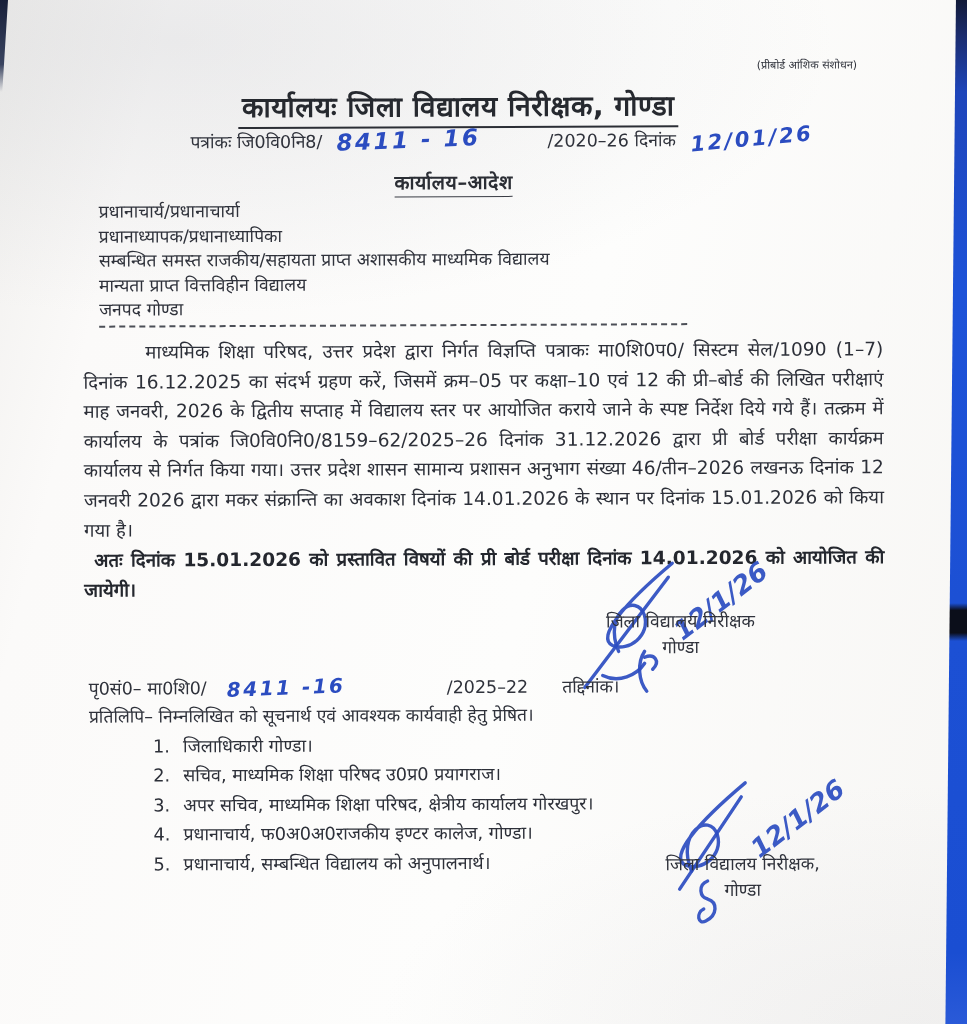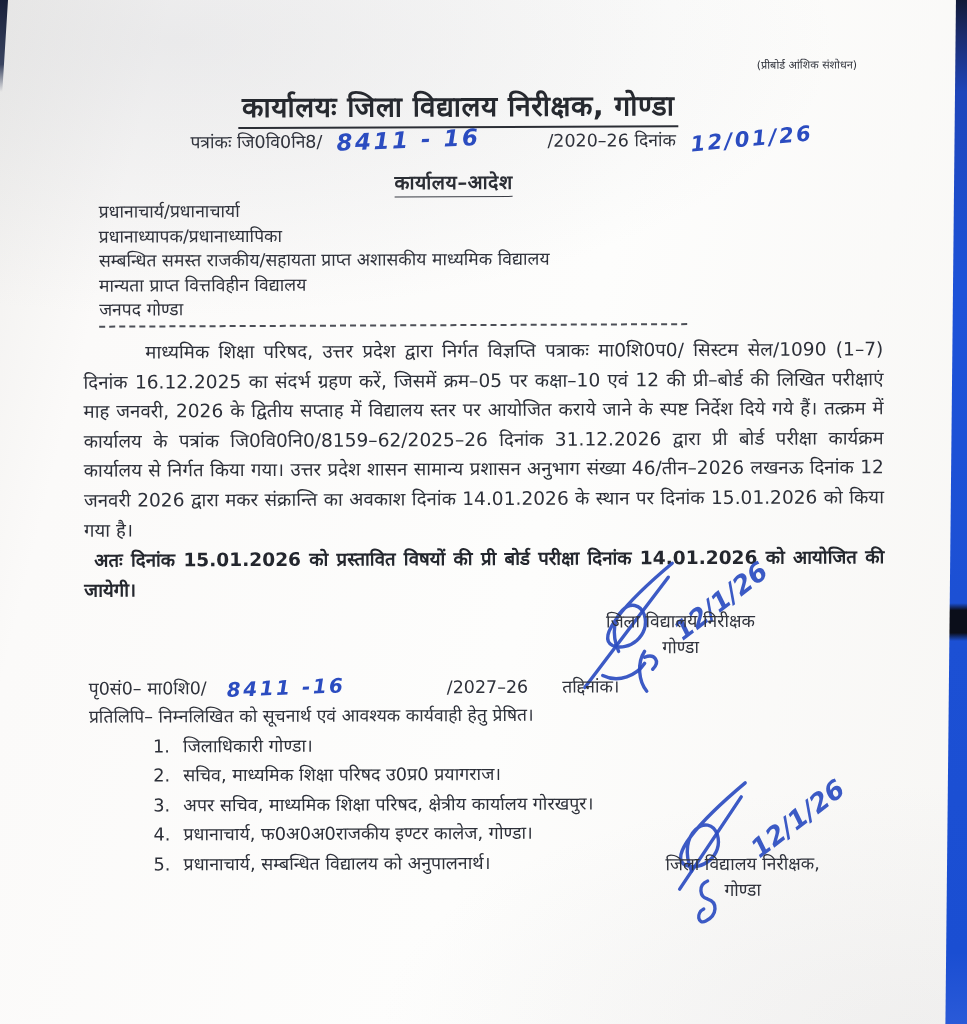--- a/index.html
+++ b/index.html
@@ -151,21 +151,21 @@
       <div>जिला विद्यालय निरीक्षक</div>
       <div>गोण्डा</div>
     </div>
     <svg class="sig-svg" style="left:630px;top:648px;" width="40" height="50">
       <path d="M14,4 C6,16 8,34 16,44 M14,10 C24,6 30,14 22,22"></path>
     </svg>
 
     <div class="endorse-ref">
       <span>पृ0सं0– मा0शि0/</span>
       <span class="hw hw-num2">8411 -16</span>
-      <span class="suffix">/2027–26</span>
+      <span class="suffix">/2025–22</span>
       <span class="tail">तद्दिनांक।</span>
     </div>
 
     <div class="copyline">प्रतिलिपि– निम्नलिखित को सूचनार्थ एवं आवश्यक कार्यवाही हेतु प्रेषित।</div>
 
     <div class="recipients">
       <div class="row">
         <span class="num">1.</span>
         <span>जिलाधिकारी गोण्डा।</span>
       </div>

